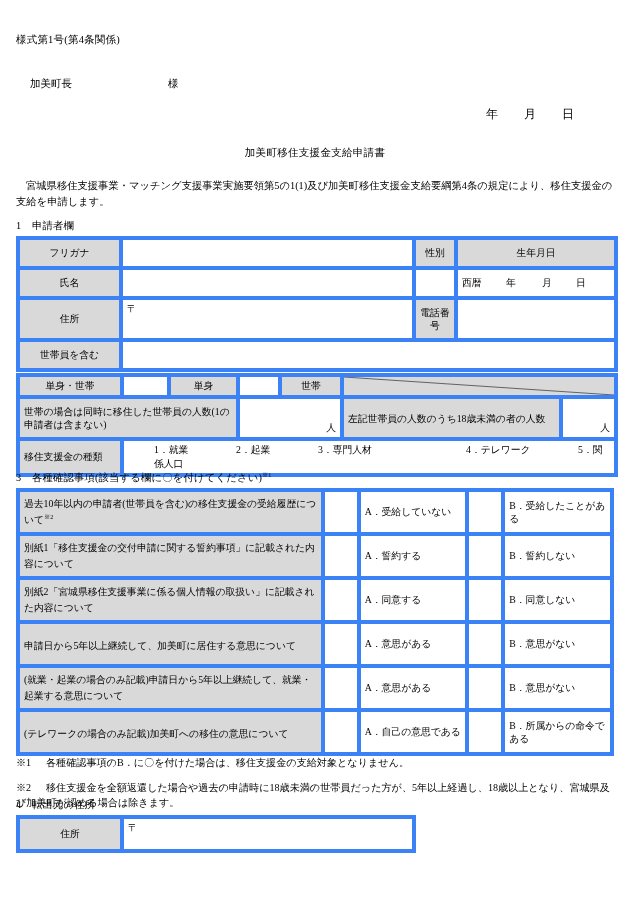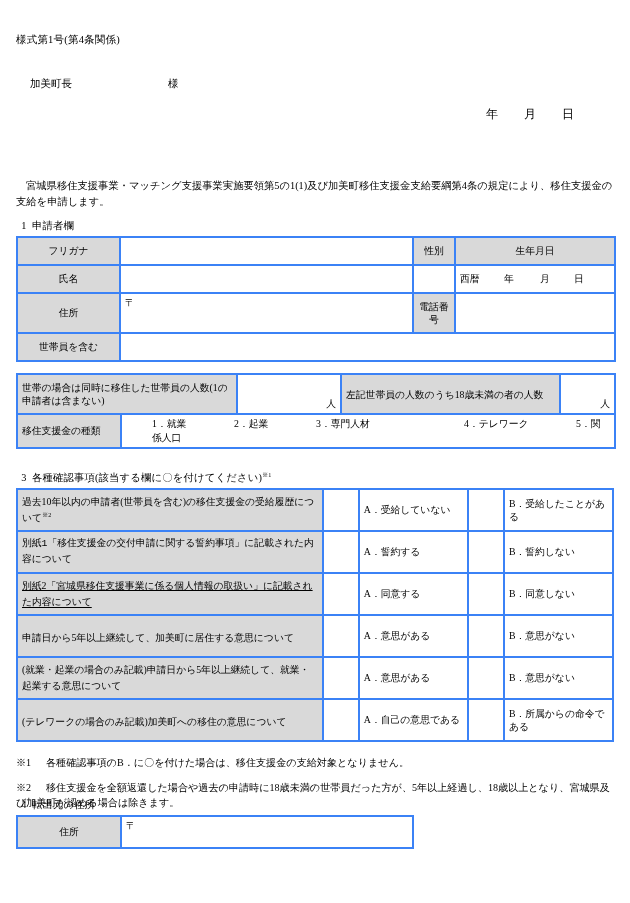--- a/index.html
+++ b/index.html
@@ -70,38 +70,37 @@
     width: 600px;
     font-size: 10.3px;
     line-height: 16px;
     text-indent: 10px;
   }
 
   .sec-label {
     position: absolute;
     font-size: 10.3px;
     letter-spacing: 0.2px;
-    text-align: center;
   }
   .sec-label .num { display: inline-block; width: 16px; }
   .sup {
     font-size: 6.2px;
     vertical-align: super;
     letter-spacing: 0;
   }
 
   
   table {
     border-collapse: collapse;
     position: absolute;
     font-size: 9.8px;
     table-layout: fixed;
   }
   table td {
-    border: 2px solid #3b82f6;
+    border: 4px solid #3b82f6;
     padding: 2px 4px;
     vertical-align: middle;
     line-height: 14px;
     word-break: break-all;
   }
   .shade { background: #d9d9d9; }
   .ctr { text-align: center; }
   .rgt { text-align: right; }
 
   
@@ -150,20 +149,21 @@
 
   <div class="formcode">様式第1号(第4条関係)</div>
 
   <div class="addressee">加美町長</div>
   <div class="addressee-sama">様</div>
 
   <div class="datestamp">
     <span>年</span><span>月</span><span>日</span>
   </div>
 
+  <div class="doctitle">加美町移住支援金支給申請書</div>
 
   <div class="intro">宮城県移住支援事業・マッチング支援事業実施要領第5の1(1)及び加美町移住支援金支給要綱第4条の規定により、移住支援金の支給を申請します。</div>
 
   <div class="sec-label" style="left:16px; top:219px;">
     <span class="num">1</span><span>申請者欄</span>
   </div>
 
   <table id="tbl-applicant">
     <colgroup>
       <col style="width:103px">
@@ -207,20 +207,32 @@
       <col style="width:104px">
         <col style="width:47px">
         <col style="width:69px">
         <col style="width:42px">
         <col style="width:62px">
         <col style="width:219px">
         <col style="width:55px">
     </colgroup>
     <tbody>
       <tr>
+        <td class="shade ctr">単身・世帯</td>
+        <td></td>
+        <td class="shade ctr">単身</td>
+        <td></td>
+        <td class="shade ctr">世帯</td>
+        <td class="shade diag-cell" colspan="2">
+          <svg viewBox="0 0 274 22" preserveAspectRatio="none">
+            <line x1="0" y1="0" x2="274" y2="22" stroke="#555555" stroke-width="0.9" vector-effect="non-scaling-stroke"></line>
+          </svg>
+        </td>
+      </tr>
+      <tr>
         <td class="shade tight" colspan="3" style="height:34px; vertical-align:middle;">世帯の場合は同時に移住した世帯員の人数(1の申請者は含まない)</td>
         <td class="rgt" colspan="2" style="vertical-align:bottom;">
           <span>人</span>
         </td>
         <td class="shade tight" style="vertical-align:middle;">左記世帯員の人数のうち18歳未満の者の人数</td>
         <td class="rgt" style="vertical-align:bottom;">
           <span>人</span>
         </td>
       </tr>
       <tr>
@@ -248,30 +260,30 @@
       <tr>
         <td class="shade tight" style="height:36px;">
           <span>過去10年以内の申請者(世帯員を含む)の移住支援金の受給履歴について</span><span class="sup">※2</span>
         </td>
         <td></td>
         <td class="tight">A．受給していない</td>
         <td></td>
         <td class="tight">B．受給したことがある</td>
       </tr>
       <tr>
-        <td class="shade tight" style="height:36px;font-family:Liberation Mono, monospace;">
+        <td class="shade tight" style="height:36px;">
           <span>別紙1「移住支援金の交付申請に関する誓約事項」に記載された内容について</span><span class="sup"></span>
         </td>
         <td></td>
         <td class="tight">A．誓約する</td>
         <td></td>
         <td class="tight">B．誓約しない</td>
       </tr>
       <tr>
-        <td class="shade tight" style="height:36px;text-decoration:underline;">
+        <td class="shade tight" style="height:36px;">
           <span>別紙2「宮城県移住支援事業に係る個人情報の取扱い」に記載された内容について</span><span class="sup"></span>
         </td>
         <td></td>
         <td class="tight">A．同意する</td>
         <td></td>
         <td class="tight">B．同意しない</td>
       </tr>
       <tr>
         <td class="shade tight" style="height:36px;">
           <span>申請日から5年以上継続して、加美町に居住する意思について</span><span class="sup"></span>

